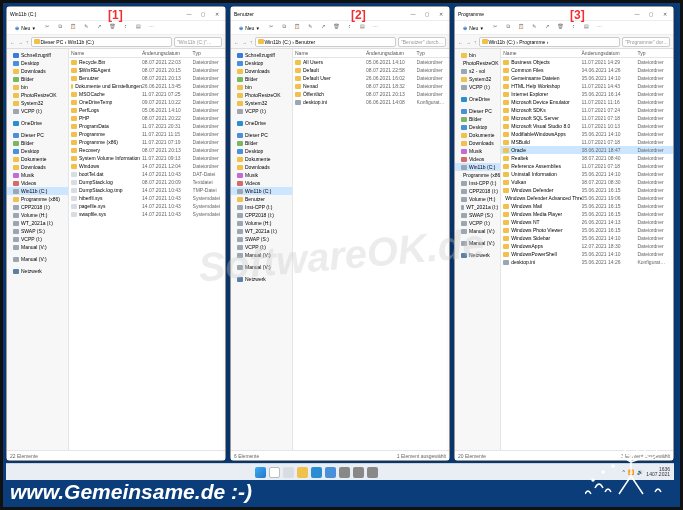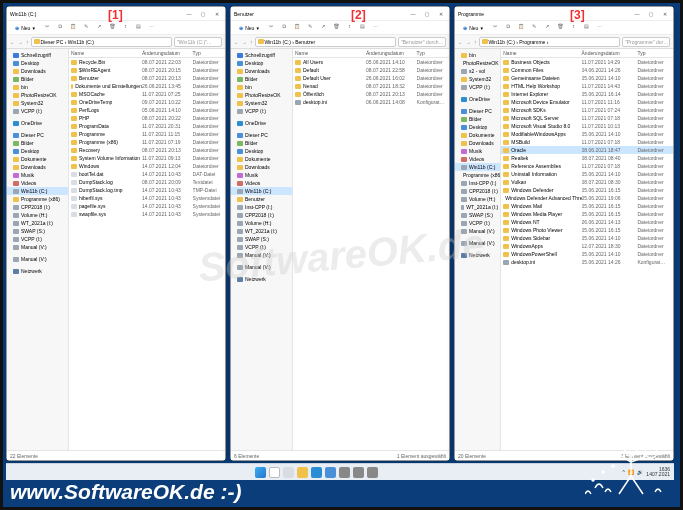--- a/index.html
+++ b/index.html
@@ -1042,17 +1042,17 @@
     <path d="M46 24 L46 44 M46 30 L30 20 M46 30 L62 24 M46 44 L34 62 M46 44 L58 62"></path>
     <circle cx="66" cy="20" r="6"></circle>
     <path d="M10 56 q4 -8 8 0 M20 60 q3 -6 6 0 M0 62 q3 -6 6 0 M70 60 q3 -6 6 0"></path>
     <circle cx="18" cy="40" r="1" fill="#fff"></circle>
         <circle cx="28" cy="34" r="1" fill="#fff"></circle>
         <circle cx="8" cy="48" r="1" fill="#fff"></circle>
   </g>
 </svg>
 
 <div class="footer">
-  <span class="url">www.SoftwareOK.de :-)</span>
+  <span class="url">www.Gemeinsame.de :-)</span>
 </div>
 
 <div class="frame"></div>
 </div>
 
 </body></html>

